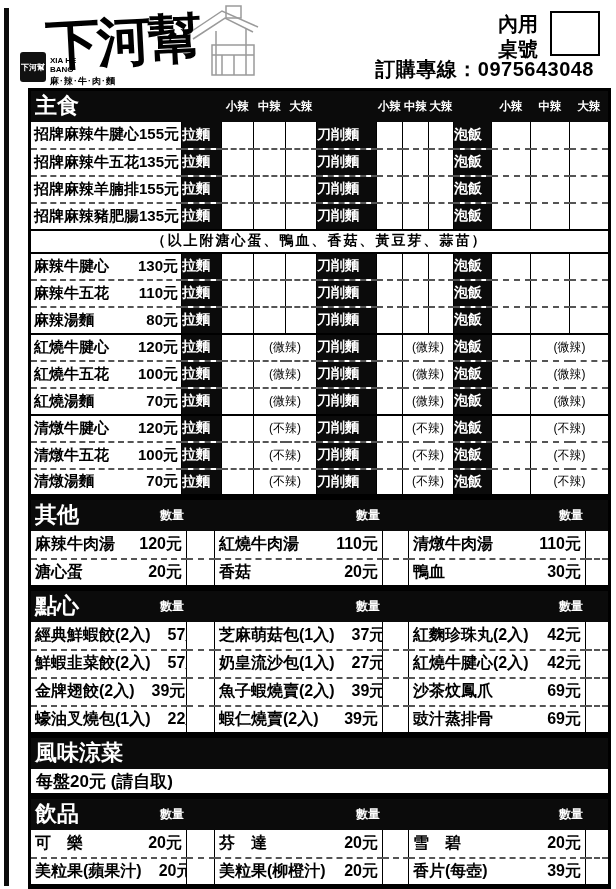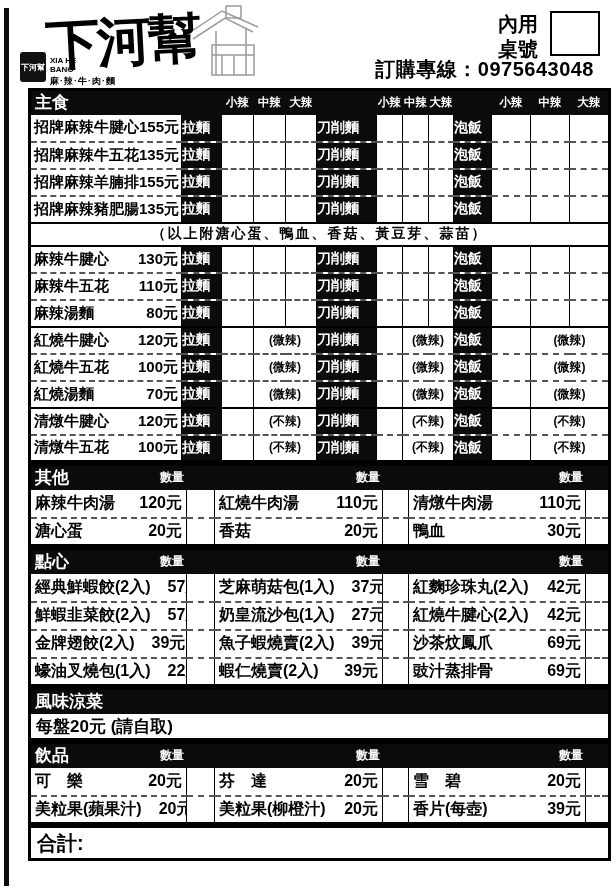--- a/index.html
+++ b/index.html
@@ -34,27 +34,27 @@
   .hotline { position: absolute; top: 56px; right: 22px; font-size: 20px; font-weight: 700; letter-spacing: .5px; white-space: nowrap; }
 
   
   .sheet { position: absolute; left: 28px; top: 88px; width: 580px; }
   table { border-collapse: collapse; table-layout: fixed; width: 580px; }
   td { border: 1.5px solid #000; overflow: hidden; height: 27px; padding: 0; }
   .bt td { height: 28px; }
   table { border: 3px solid #000; }
   td.k { background: #0b0b0b; color: #fff; }
   tr.hrow td { height: 20px; background: #0b0b0b; color: #fff; border-color:#0b0b0b; }
-  .sec-title { font-size: 17px; font-weight: 700; padding-left: 4px; }
+  .sec-title { font-size: 22px; font-weight: 700; padding-left: 4px; }
   .spice-h { font-size: 11.5px; font-weight: 700; text-align: center; padding: 0; }
   td.nm { padding: 0 3px; }
   .nf { display: flex; justify-content: space-between; align-items: center; font-size: 15px; font-weight: 700; white-space: nowrap; }
   td.nl { font-size: 14px; font-weight: 700; text-align: left; white-space: nowrap; }
   td.s { background: #fff; }
-  td.sn { font-size: 12px; font-weight: 700; text-align: center; white-space: nowrap; }
+  td.sn { font-size: 12px; font-weight: 400; text-align: center; white-space: nowrap; }
   tr.dashed td { border-top: 2px dashed #555; }
   tr.solid td { border-top: 2.5px solid #000; }
   td.noterow { font-size: 14px; font-weight: 700; text-align: center; letter-spacing: 2px; white-space: nowrap; height: 23px; }
   .hflex { display: flex; justify-content: space-between; align-items: center; padding: 0 2px 0 4px; gap: 32px; }
   .hflex .q { font-size: 12px; font-weight: 700; }
   .item { display: flex; justify-content: space-between; align-items: center; padding: 0 4px; font-size: 16px; font-weight: 700; white-space: nowrap; gap: 17px; }
   td.qty { background: #fff; }
   td.fullnote { font-size: 17px; font-weight: 700; padding-left: 5px; height: 26px; }
   .total-table td { height: 33px; font-size: 20px; font-weight: 700; padding-left: 6px; }
 </style>
@@ -349,20 +349,37 @@
     <td class="k nl">拉麵</td>
     <td class="s"></td>
           <td class="s sn" colspan="2">(不辣)</td>
     <td class="k nl">刀削麵</td>
     <td class="s"></td>
           <td class="s sn" colspan="2">(不辣)</td>
     <td class="k nl">泡飯</td>
     <td class="s"></td>
           <td class="s sn" colspan="2">(不辣)</td>
   </tr>
+  <tr class="dashed">
+    <td class="nm">
+            <div class="nf">
+              <span>清燉湯麵</span>
+              <span>70元</span>
+            </div>
+          </td>
+    <td class="k nl">拉麵</td>
+    <td class="s"></td>
+          <td class="s sn" colspan="2">(不辣)</td>
+    <td class="k nl">刀削麵</td>
+    <td class="s"></td>
+          <td class="s sn" colspan="2">(不辣)</td>
+    <td class="k nl">泡飯</td>
+    <td class="s"></td>
+          <td class="s sn" colspan="2">(不辣)</td>
+  </tr>
 </tbody>
     </table>
 
 <table class="bt">
   <colgroup>
         <col style="width:157px">
         <col style="width:28px">
         <col style="width:168px">
         <col style="width:26px">
         <col style="width:177px">

